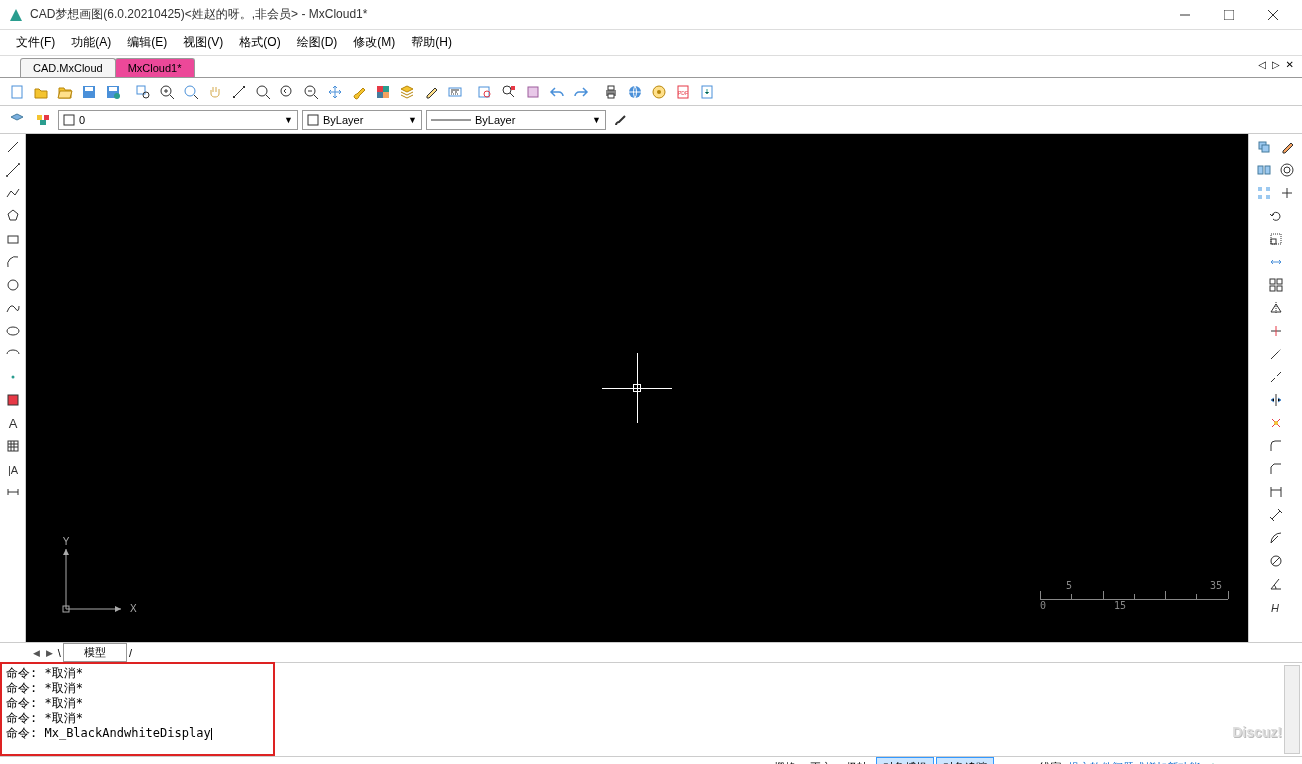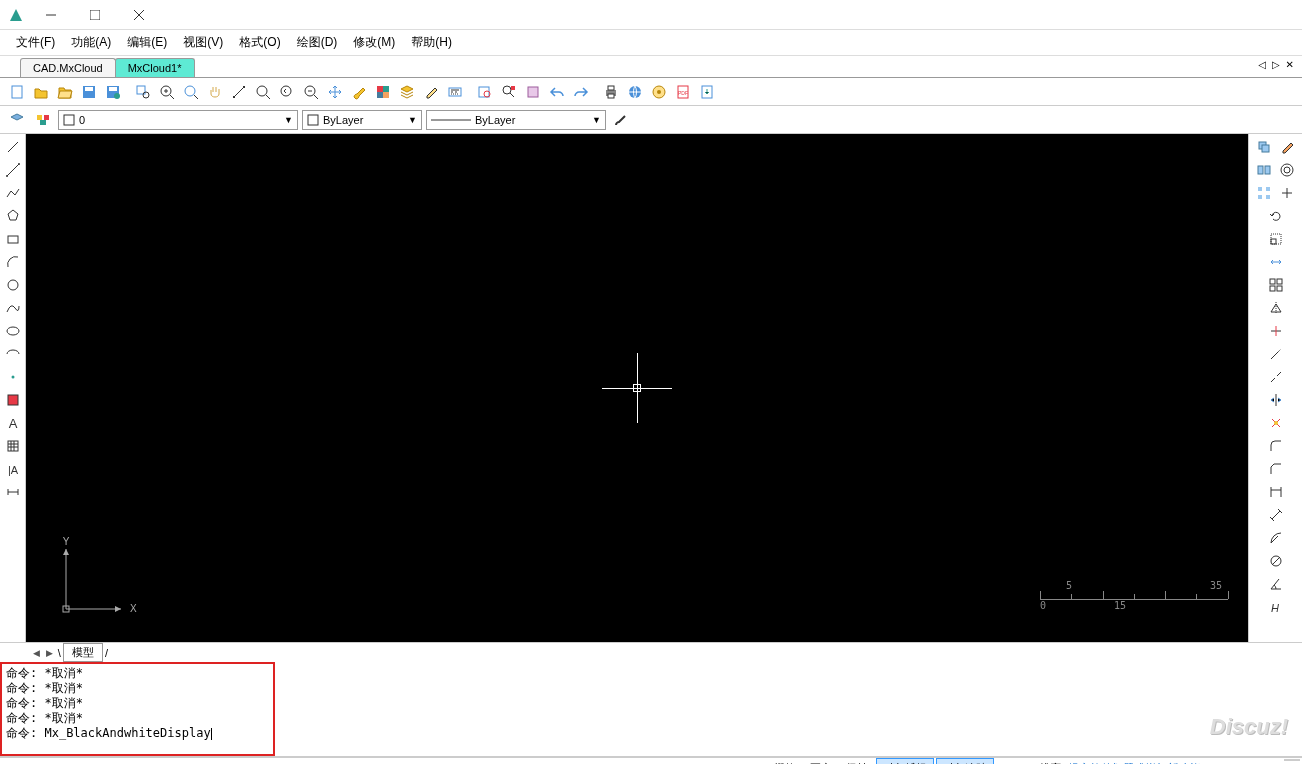--- a/index.html
+++ b/index.html
@@ -6,21 +6,21 @@
 body { font-family: "Microsoft YaHei", Arial, sans-serif; font-size: 12px; background: #fff; width: 1302px; height: 764px; overflow: hidden; position: relative; }
 .titlebar { height: 30px; display: flex; align-items: center; padding: 0 8px; border-bottom: 1px solid #ddd; }
 .titlebar .logo { width: 16px; height: 16px; margin-right: 6px; }
 .titlebar .title { flex: 1; color: #333; }
 .titlebar .wbtns { display: flex; gap: 2px; }
 .titlebar .wbtn { width: 42px; height: 28px; display: flex; align-items: center; justify-content: center; cursor: pointer; }
 .menubar { height: 26px; display: flex; align-items: center; padding: 0 10px; border-bottom: 1px solid #ddd; gap: 4px; }
 .menubar .mitem { padding: 3px 6px; cursor: pointer; }
 .tabbar { height: 22px; display: flex; align-items: flex-end; padding-left: 20px; border-bottom: 1px solid #999; position: relative; }
 .tabbar .tab { padding: 3px 12px; border: 1px solid #999; border-bottom: none; background: #f5f5f5; margin-right: -1px; cursor: pointer; border-radius: 3px 3px 0 0; font-size: 11px; }
-.tabbar .tab.active { background: #5eead4; position: relative; z-index: 2; }
+.tabbar .tab.active { background: #ec4899; position: relative; z-index: 2; }
 .tabbar .tabnav { position: absolute; right: 6px; top: 3px; display: flex; gap: 2px; font-size: 10px; }
 .tabbar .tabnav span { cursor: pointer; padding: 0 2px; }
 .toolbar { height: 28px; display: flex; align-items: center; padding: 0 6px; border-bottom: 1px solid #ccc; gap: 2px; }
 .tbtn { width: 22px; height: 22px; display: flex; align-items: center; justify-content: center; cursor: pointer; border: 1px solid transparent; }
 .layerbar { height: 28px; display: flex; align-items: center; padding: 0 6px; border-bottom: 1px solid #ccc; gap: 4px; }
 .combo { height: 20px; border: 1px solid #999; background: #fff; display: flex; align-items: center; padding: 0 4px; font-size: 11px; cursor: pointer; }
 .combo .arrow { margin-left: auto; font-size: 9px; }
 .workarea { display: flex; height: 508px; }
 .ltoolbar { width: 26px; border-right: 1px solid #ccc; display: flex; flex-direction: column; align-items: center; padding-top: 2px; gap: 1px; }
 .rtoolbar { width: 54px; border-left: 1px solid #ccc; display: flex; flex-direction: column; align-items: center; padding-top: 2px; gap: 1px; }
@@ -32,42 +32,43 @@
 .crosshair .box { position: absolute; width: 8px; height: 8px; border: 1px solid #fff; left: -4px; top: -4px; }
 .ucs { position: absolute; left: 30px; bottom: 20px; }
 .ucs svg { overflow: visible; }
 .ruler { position: absolute; right: 20px; bottom: 30px; color: #888; font-size: 10px; font-family: monospace; }
 .ruler .ticks { height: 8px; border-bottom: 1px solid #888; position: relative; width: 188px; }
 .ruler .ticks span { position: absolute; bottom: 0; width: 1px; height: 5px; background: #888; }
 .ruler .labels { position: relative; width: 188px; height: 12px; }
 .ruler .labels span { position: absolute; }
 .modelbar { height: 20px; border-top: 1px solid #ccc; display: flex; align-items: center; padding-left: 30px; font-size: 11px; }
 .modelbar .navbtn { padding: 0 3px; cursor: pointer; font-size: 9px; color: #555; }
-.modelbar .mtab { padding: 1px 8px; border: 1px solid #999; background: #fff; cursor: pointer; }
+.modelbar .mtab { padding: 1px 20px; border: 1px solid #999; background: #fff; cursor: pointer; }
 .cmdarea { border: 2px solid #d22; padding: 2px 4px; font-family: "SimSun", monospace; font-size: 12px; line-height: 15px; height: 94px; position: relative; width: 275px; overflow: visible; }
-.cmdwrap { display: flex; flex-direction: column; }
+.cmdwrap { display: flex; }
 .cmdright { flex: 1; border-top: 1px solid #ccc; position: relative; }
 .cmdright .sb { position: absolute; right: 2px; top: 2px; bottom: 2px; width: 16px; background: #f0f0f0; border: 1px solid #ccc; }
 .statusbar { height: 22px; border-top: 1px solid #ccc; display: flex; align-items: center; font-size: 11px; padding: 0 4px; }
 .statusbar .coords { color: #888; }
 .statusbar .fill { flex: 1; }
 .statusbar .sbtn { padding: 2px 6px; cursor: pointer; margin: 0 1px; }
 .statusbar .sbtn.active { border: 1px solid #3399ff; background: #cce6ff; }
 .statusbar .link { color: #0066cc; text-decoration: underline; cursor: pointer; }
 .statusbar .brand { color: #888; margin-left: 8px; }
-.watermark { position: absolute; right: 14px; bottom: 24px; color: #ddd; font-style: italic; font-weight: bold; font-size: 22px; pointer-events: none; text-shadow: 1px 1px 0 #bbb; }
+.watermark { position: absolute; right: 20px; bottom: 24px; color: #ddd; font-weight: bold; font-size: 14px; pointer-events: none; text-shadow: 1px 1px 0 #bbb; }
 .cursor-caret { display: inline-block; width: 1px; height: 12px; background: #000; vertical-align: middle; }
 </style>
 </head>
 <body>
 
 <div class="titlebar">
   <svg class="logo" viewBox="0 0 16 16">
       <path d="M2 14 L8 2 L14 14 Z" fill="#2a9d8f"></path>
     </svg>
+  <div class="title">CAD梦想画图(6.0.20210425)&lt;姓赵的呀。,非会员&gt; - MxCloud1*</div>
   <div class="wbtns">
     <div class="wbtn">
         <svg width="10" height="10">
           <line x1="0" y1="5" x2="10" y2="5" stroke="#333"></line>
         </svg>
       </div>
     <div class="wbtn">
         <svg width="10" height="10">
           <rect x="0" y="0" width="10" height="10" fill="none" stroke="#333"></rect>
         </svg>

